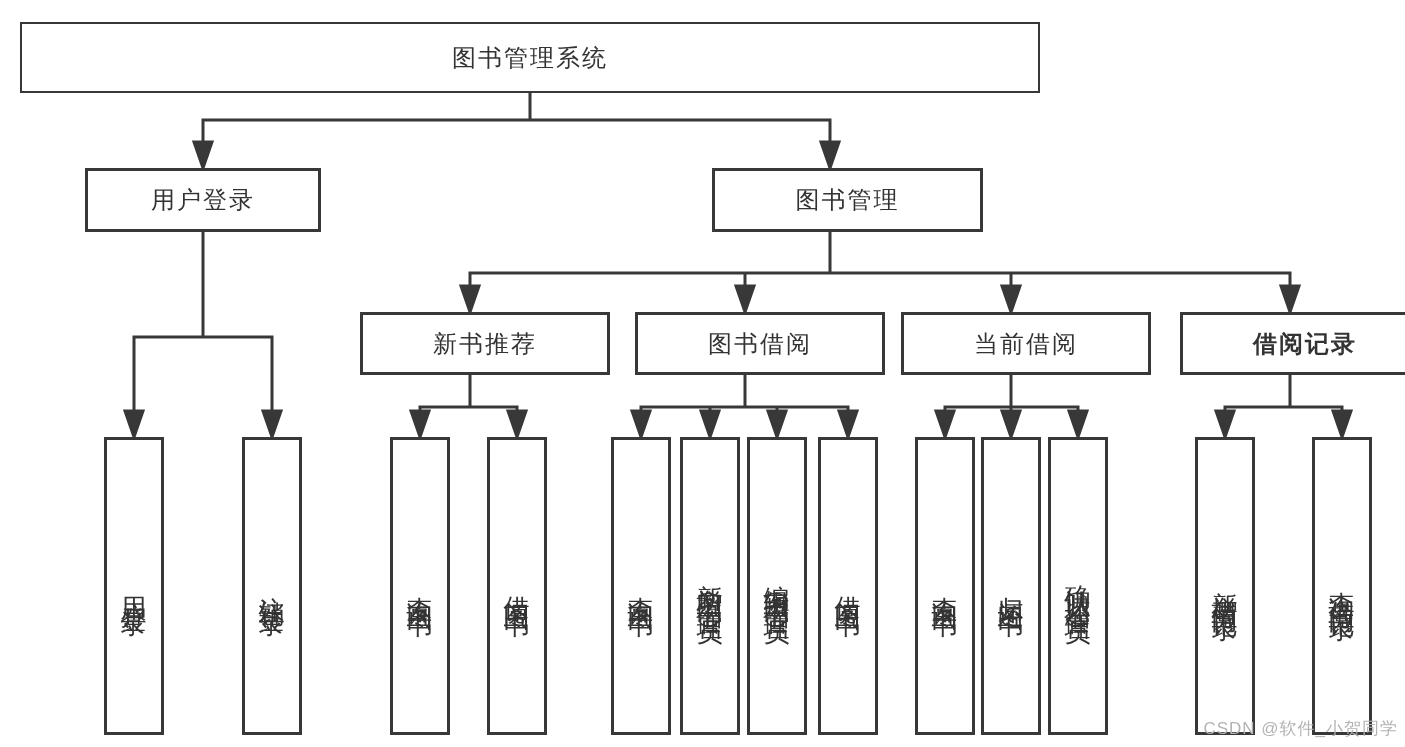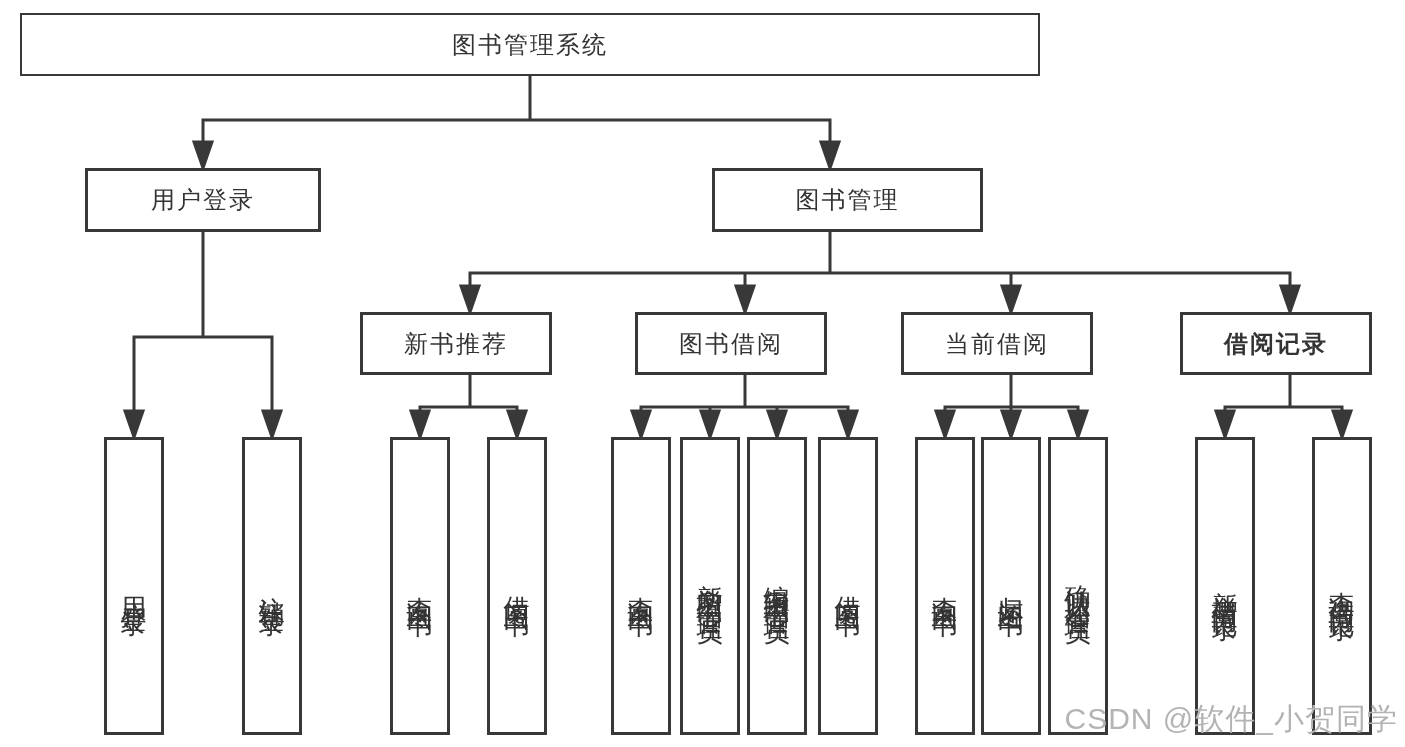--- a/index.html
+++ b/index.html
@@ -43,26 +43,26 @@
   .vnode {
     writing-mode: vertical-lr;
     text-orientation: mixed;
     font-size: 26px;
     letter-spacing: 5px;
     line-height: 1;
     width: 60px;
     height: 298px;
     top: 437px;
   }
-  .l3 { top: 312px; width: 192px; height: 63px; }
+  .l3 { top: 312px; width: 250px; height: 63px; }
   .watermark {
     position: absolute;
     right: 7px;
     bottom: 7px;
-    font-size: 30px;
+    font-size: 17px;
     letter-spacing: 1px;
     color: #b3b3b3;
     z-index: 3;
     white-space: nowrap;
     margin-left: 42px;
   }
 </style>
 </head>
 <body>
 
@@ -99,21 +99,21 @@
       <polygon points="936,411 954,411 945,437"></polygon>
       <polygon points="1002,411 1020,411 1011,437"></polygon>
       <polygon points="1069,411 1087,411 1078,437"></polygon>
 
       <path fill="none" d="M1290 375 V407 M1225 407 H1342 M1225 407 V418 M1342 407 V418"></path>
       <polygon points="1216,411 1234,411 1225,437"></polygon>
       <polygon points="1333,411 1351,411 1342,437"></polygon>
     </g>
   </svg>
 
-  <div class="node root-node" style="left:20px; top:13px; width:1020px; height:63px;">图书管理系统</div>
+  <div class="node root-node" style="left:20px; top:22px; width:1020px; height:71px;">图书管理系统</div>
 
   <div class="node" style="left:85px; top:168px; width:236px; height:64px;">用户登录</div>
   <div class="node" style="left:712px; top:168px; width:271px; height:64px;">图书管理</div>
 
   <div class="vnode" style="left:104px;">用户登录</div>
   <div class="vnode" style="left:242px;">注销登录</div>
 
   <div class="node l3" style="left:360px;">新书推荐</div>
   <div class="node l3" style="left:635px;">图书借阅</div>
   <div class="node l3" style="left:901px;">当前借阅</div>

